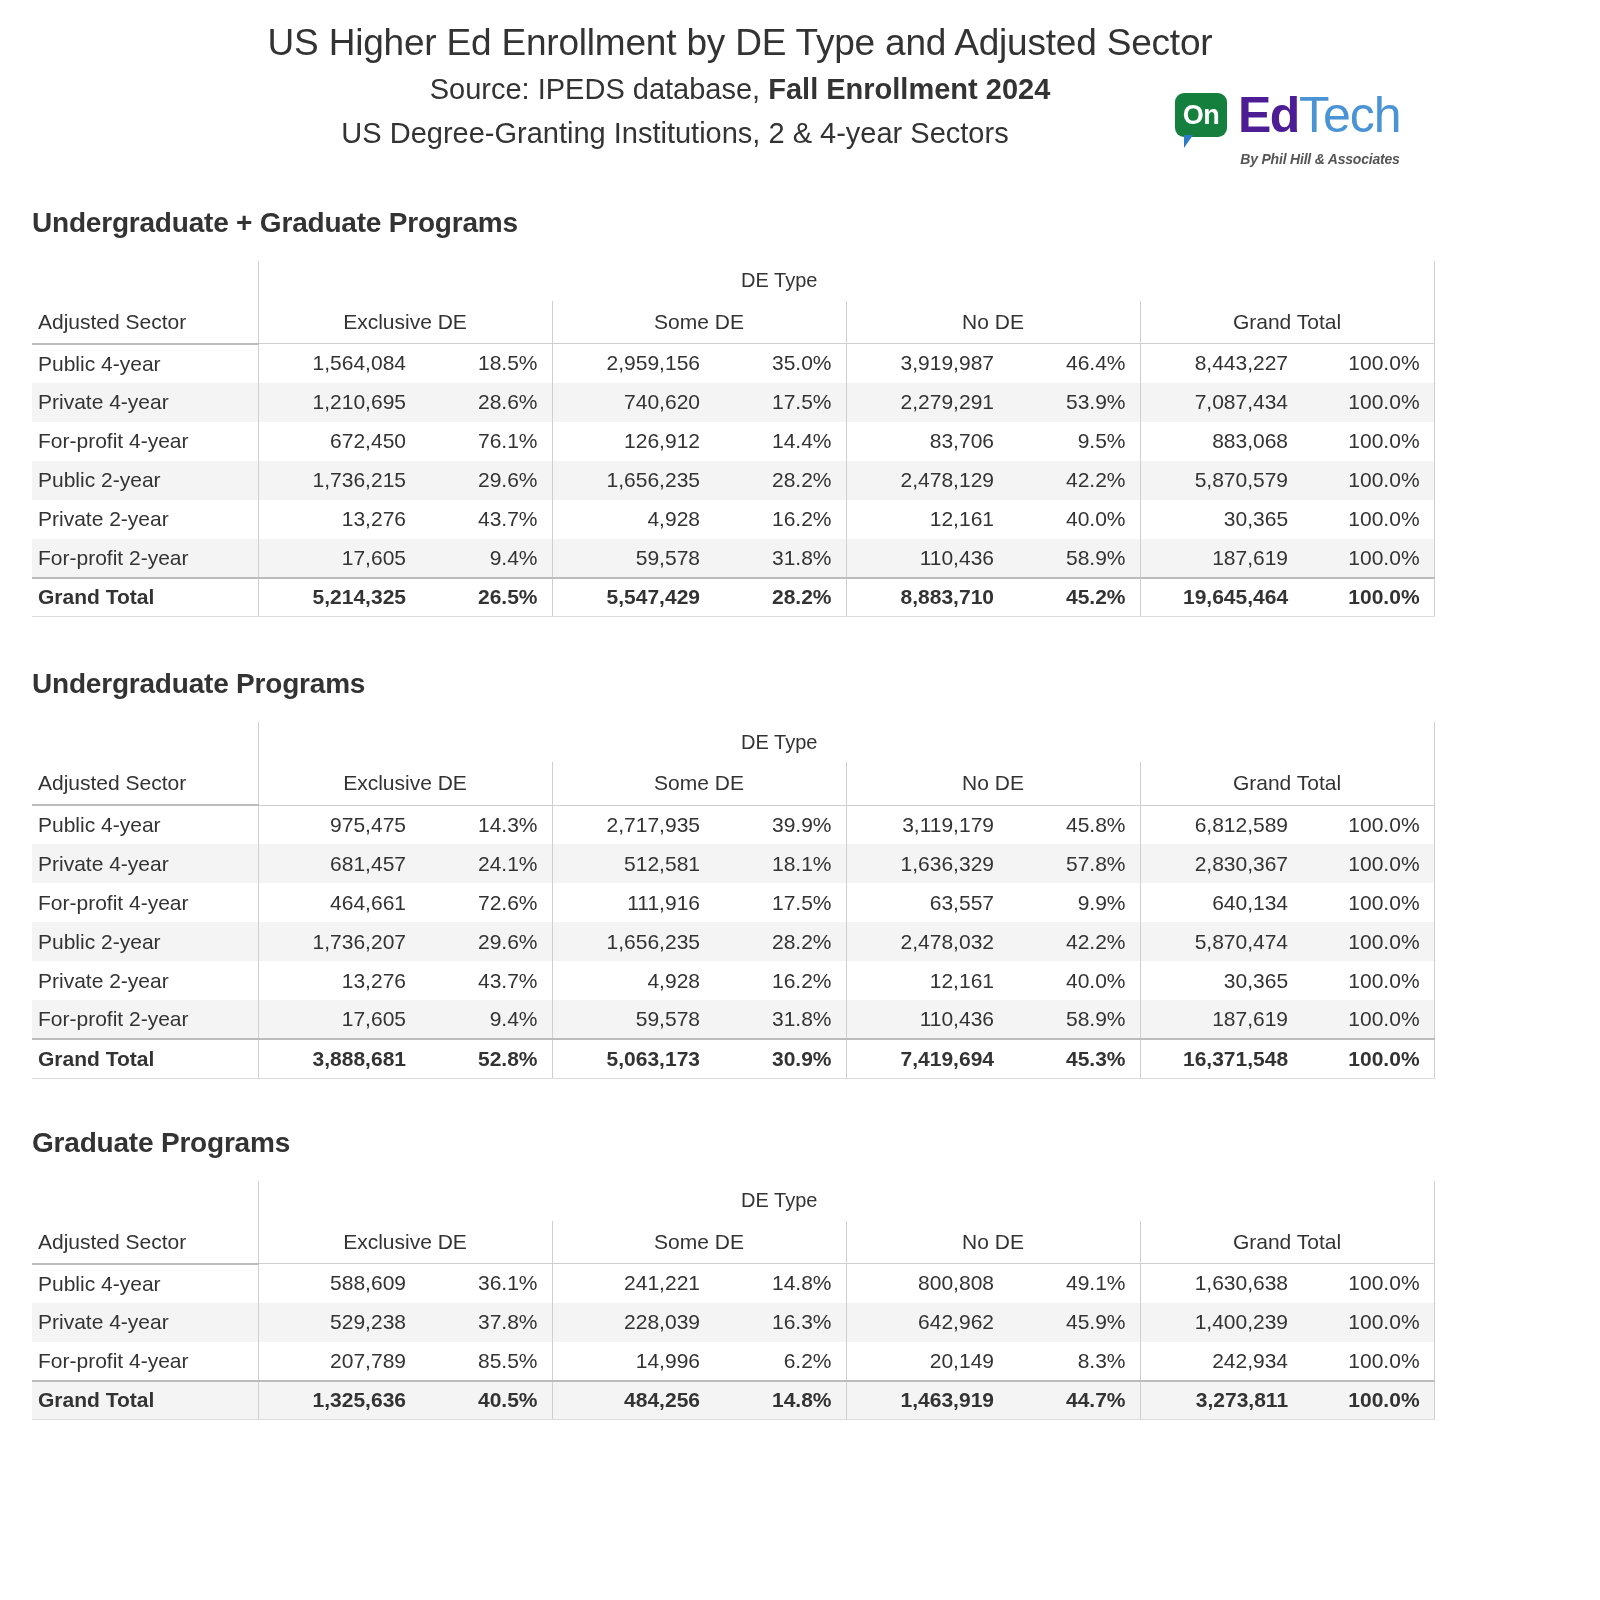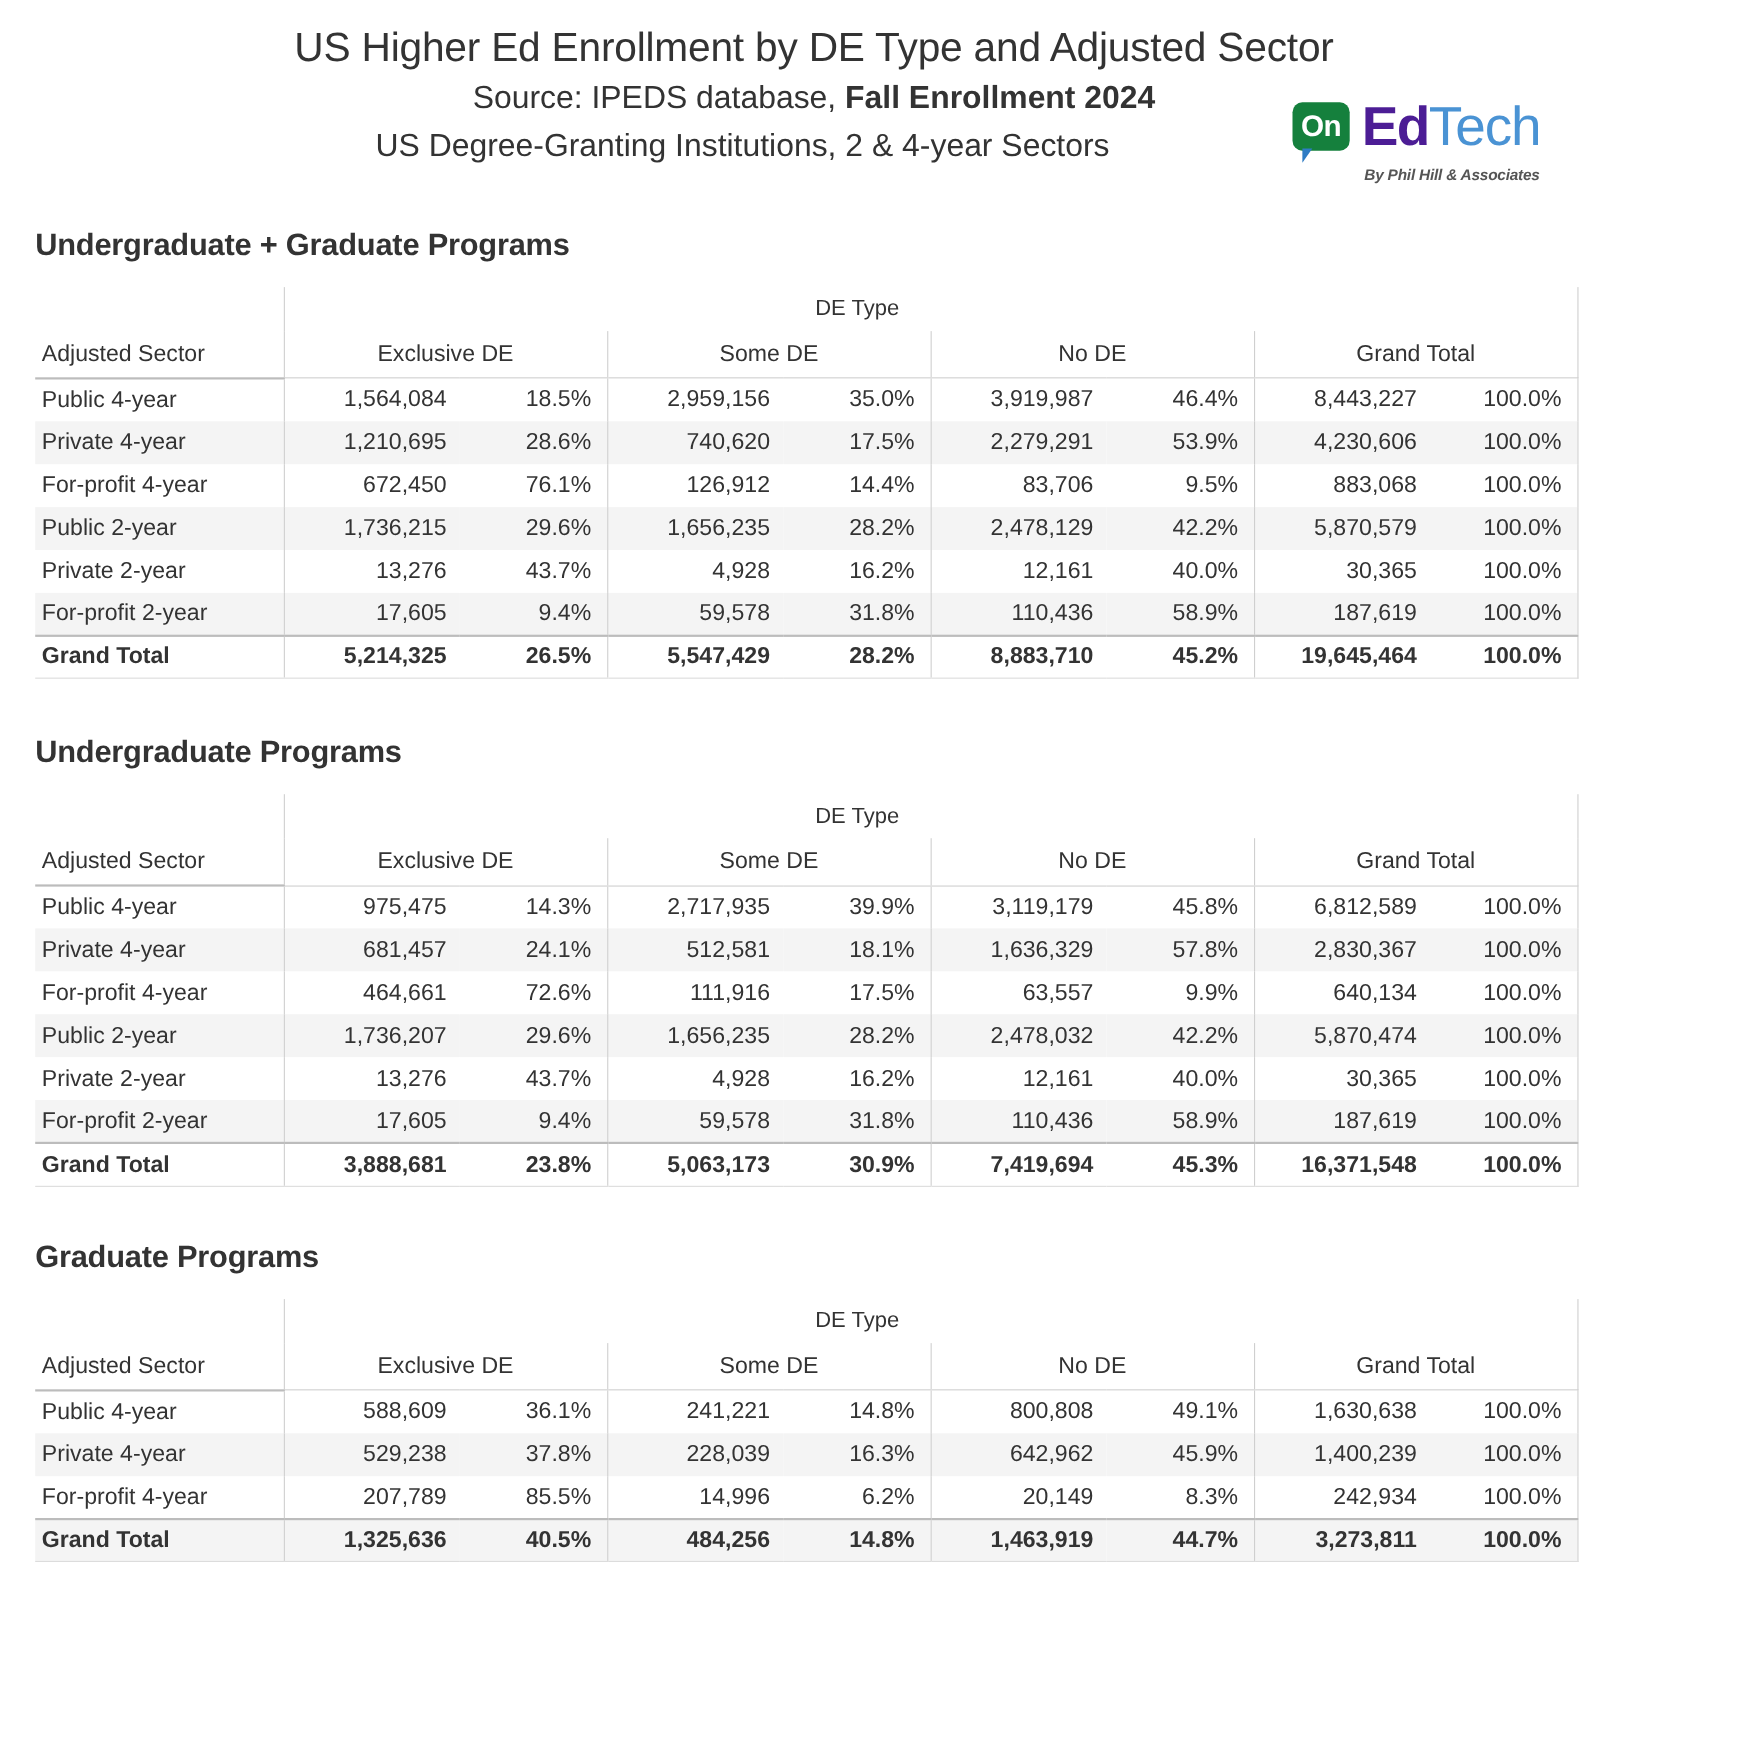--- a/index.html
+++ b/index.html
@@ -269,21 +269,21 @@
           <td class="num pct gt vline-r">100.0%</td>
         </tr>
         <tr class="drow alt">
           <td class="sector">Private 4-year</td>
           <td class="num vline-l">1,210,695</td>
           <td class="num pct">28.6%</td>
           <td class="num vline-l">740,620</td>
           <td class="num pct">17.5%</td>
           <td class="num vline-l">2,279,291</td>
           <td class="num pct">53.9%</td>
-          <td class="num gt vline-l">4,230,606</td>
+          <td class="num gt vline-l">7,087,434</td>
           <td class="num pct gt vline-r">100.0%</td>
         </tr>
         <tr class="drow">
           <td class="sector">For-profit 4-year</td>
           <td class="num vline-l">672,450</td>
           <td class="num pct">76.1%</td>
           <td class="num vline-l">126,912</td>
           <td class="num pct">14.4%</td>
           <td class="num vline-l">83,706</td>
           <td class="num pct">9.5%</td>
@@ -427,21 +427,21 @@
           <td class="num vline-l">59,578</td>
           <td class="num pct">31.8%</td>
           <td class="num vline-l">110,436</td>
           <td class="num pct">58.9%</td>
           <td class="num gt vline-l">187,619</td>
           <td class="num pct gt vline-r">100.0%</td>
         </tr>
         <tr class="drow total">
           <td class="sector">Grand Total</td>
           <td class="num vline-l">3,888,681</td>
-          <td class="num pct">23.8%</td>
+          <td class="num pct">52.8%</td>
           <td class="num vline-l">5,063,173</td>
           <td class="num pct">30.9%</td>
           <td class="num vline-l">7,419,694</td>
           <td class="num pct">45.3%</td>
           <td class="num gt vline-l">16,371,548</td>
           <td class="num pct gt vline-r">100.0%</td>
         </tr>
       </tbody>
   </table>
 </div>

